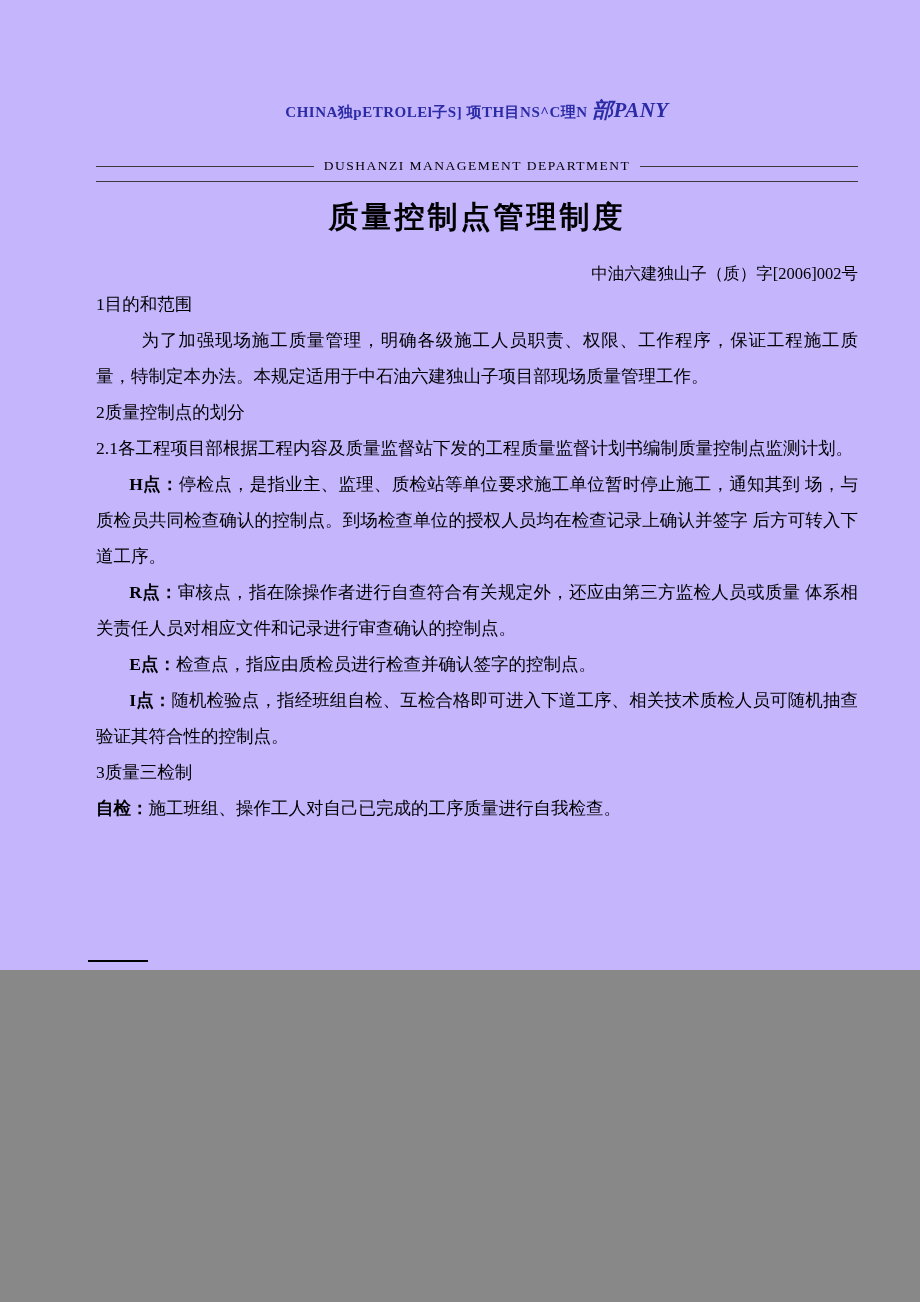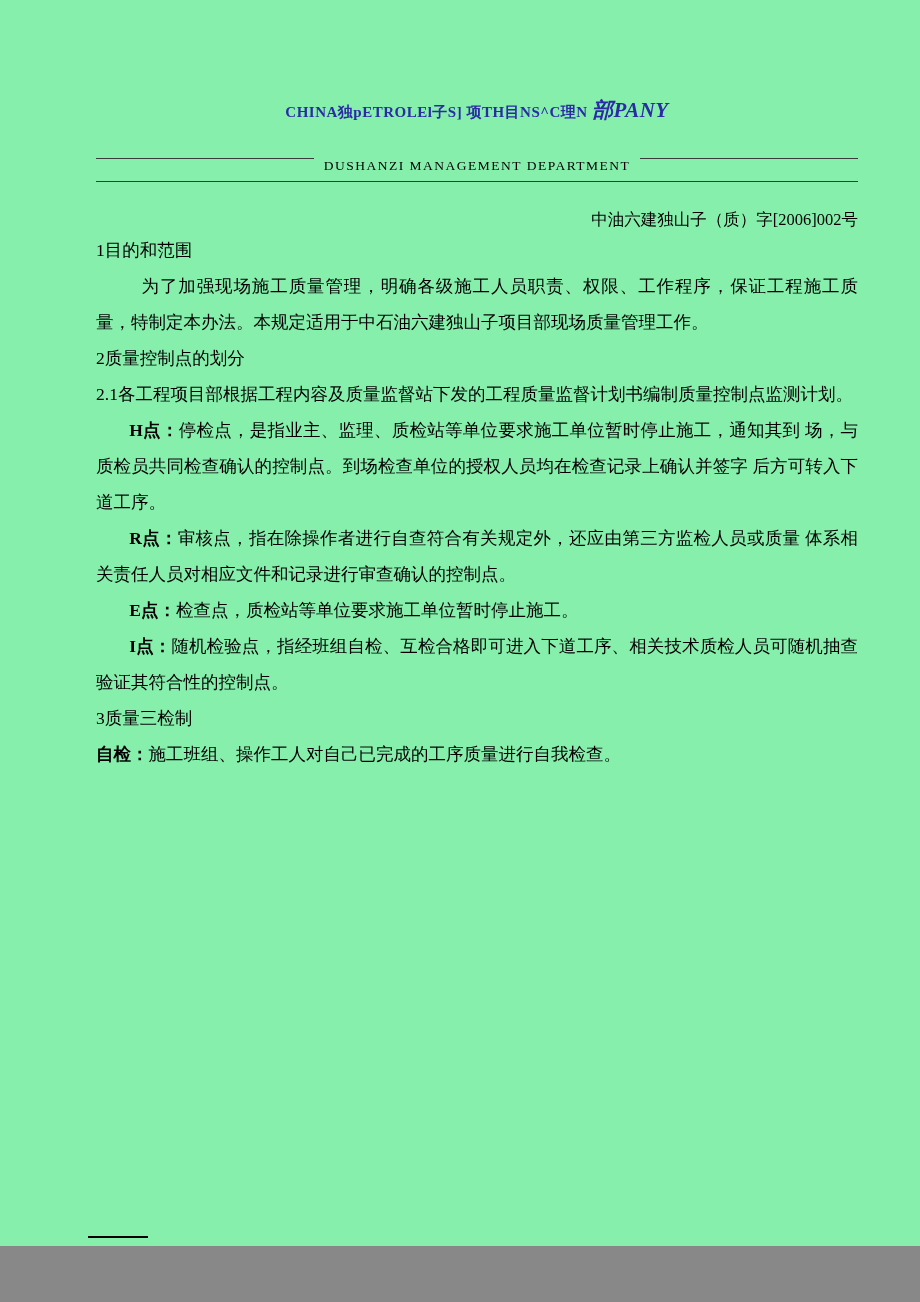--- a/index.html
+++ b/index.html
@@ -1,41 +1,41 @@
 <!DOCTYPE html>
 <html><head>
 <meta charset="utf-8">
 <style>
   html, body { margin: 0; padding: 0; background: #888; }
   .page {
     position: relative;
     width: 920px;
-    height: 1246px;
+    height: 970px;
     margin: 0 auto;
-    background: #86efac;
+    background: #c4b5fd;
     box-sizing: border-box;
     padding: 96px 62px 30px 96px;
     font-family: "Liberation Serif", "DejaVu Serif", serif;
     color: #000;
     overflow: hidden;
   }
   
   .brand-line {
     text-align: center;
     font-weight: bold;
     font-size: 15px;
     letter-spacing: 0.5px;
     margin-bottom: 34px;
     white-space: nowrap;
   }
   .brand-main { font-style: normal; }
   .brand-tail { font-style: italic; font-size: 21px; }
   .dept-band {
     display: flex;
-    align-items: flex-start;
+    align-items: center;
     gap: 10px;
     margin-bottom: 7px;
   }
   .dept-rule { flex: 1; height: 0; border-top: 1px solid #3a3a3a; }
   .dept-text {
     font-size: 13.5px;
     letter-spacing: 1.5px;
     white-space: nowrap;
   }
   .band-rule { border-top: 1.5px solid #3a3a3a; }
@@ -83,36 +83,37 @@
     <span class="brand-main">CHINA独pETROLEl子S] 项TH目NS^C理N </span><span class="brand-tail">部PANY</span>
   </div>
 
   <div class="dept-band">
     <span class="dept-rule"></span>
     <span class="dept-text">DUSHANZI MANAGEMENT DEPARTMENT</span>
     <span class="dept-rule"></span>
   </div>
   <div class="band-rule"></div>
 
+  <h1 class="doc-title">质量控制点管理制度</h1>
   <div class="doc-number">中油六建独山子（质）字[2006]002号</div>
 
   <div class="doc-body">
 
     <p>1目的和范围</p>
     <p class="para-indent">为了加强现场施工质量管理，明确各级施工人员职责、权限、工作程序，保证工程施工质量，特制定本办法。本规定适用于中石油六建独山子项目部现场质量管理工作。</p>
 
     <p>2质量控制点的划分</p>
     <p class="para-hang">2.1各工程项目部根据工程内容及质量监督站下发的工程质量监督计划书编制质量控制点监测计划。</p>
 
     <p class="para-point"><span class="lead">H点：</span><span>停检点，是指业主、监理、质检站等单位要求施工单位暂时停止施工，通知其到 场，与质检员共同检查确认的控制点。到场检查单位的授权人员均在检查记录上确认并签字 后方可转入下道工序。</span></p>
 
 
     <p class="para-point"><span class="lead">R点：</span><span>审核点，指在除操作者进行自查符合有关规定外，还应由第三方监检人员或质量 体系相关责任人员对相应文件和记录进行审查确认的控制点。</span></p>
 
-    <p class="para-point"><span class="lead">E点：</span><span>检查点，质检站等单位要求施工单位暂时停止施工。</span></p>
+    <p class="para-point"><span class="lead">E点：</span><span>检查点，指应由质检员进行检查并确认签字的控制点。</span></p>
 
     <p class="para-point"><span class="lead">I点：</span><span>随机检验点，指经班组自检、互检合格即可进入下道工序、相关技术质检人员可随机抽查验证其符合性的控制点。</span></p>
 
     <p>3质量三检制</p>
 
     <p><span class="lead">自检：</span><span>施工班组、操作工人对自己已完成的工序质量进行自我检查。</span></p>
 
   </div>
 
   <div class="footer-mark"></div>

